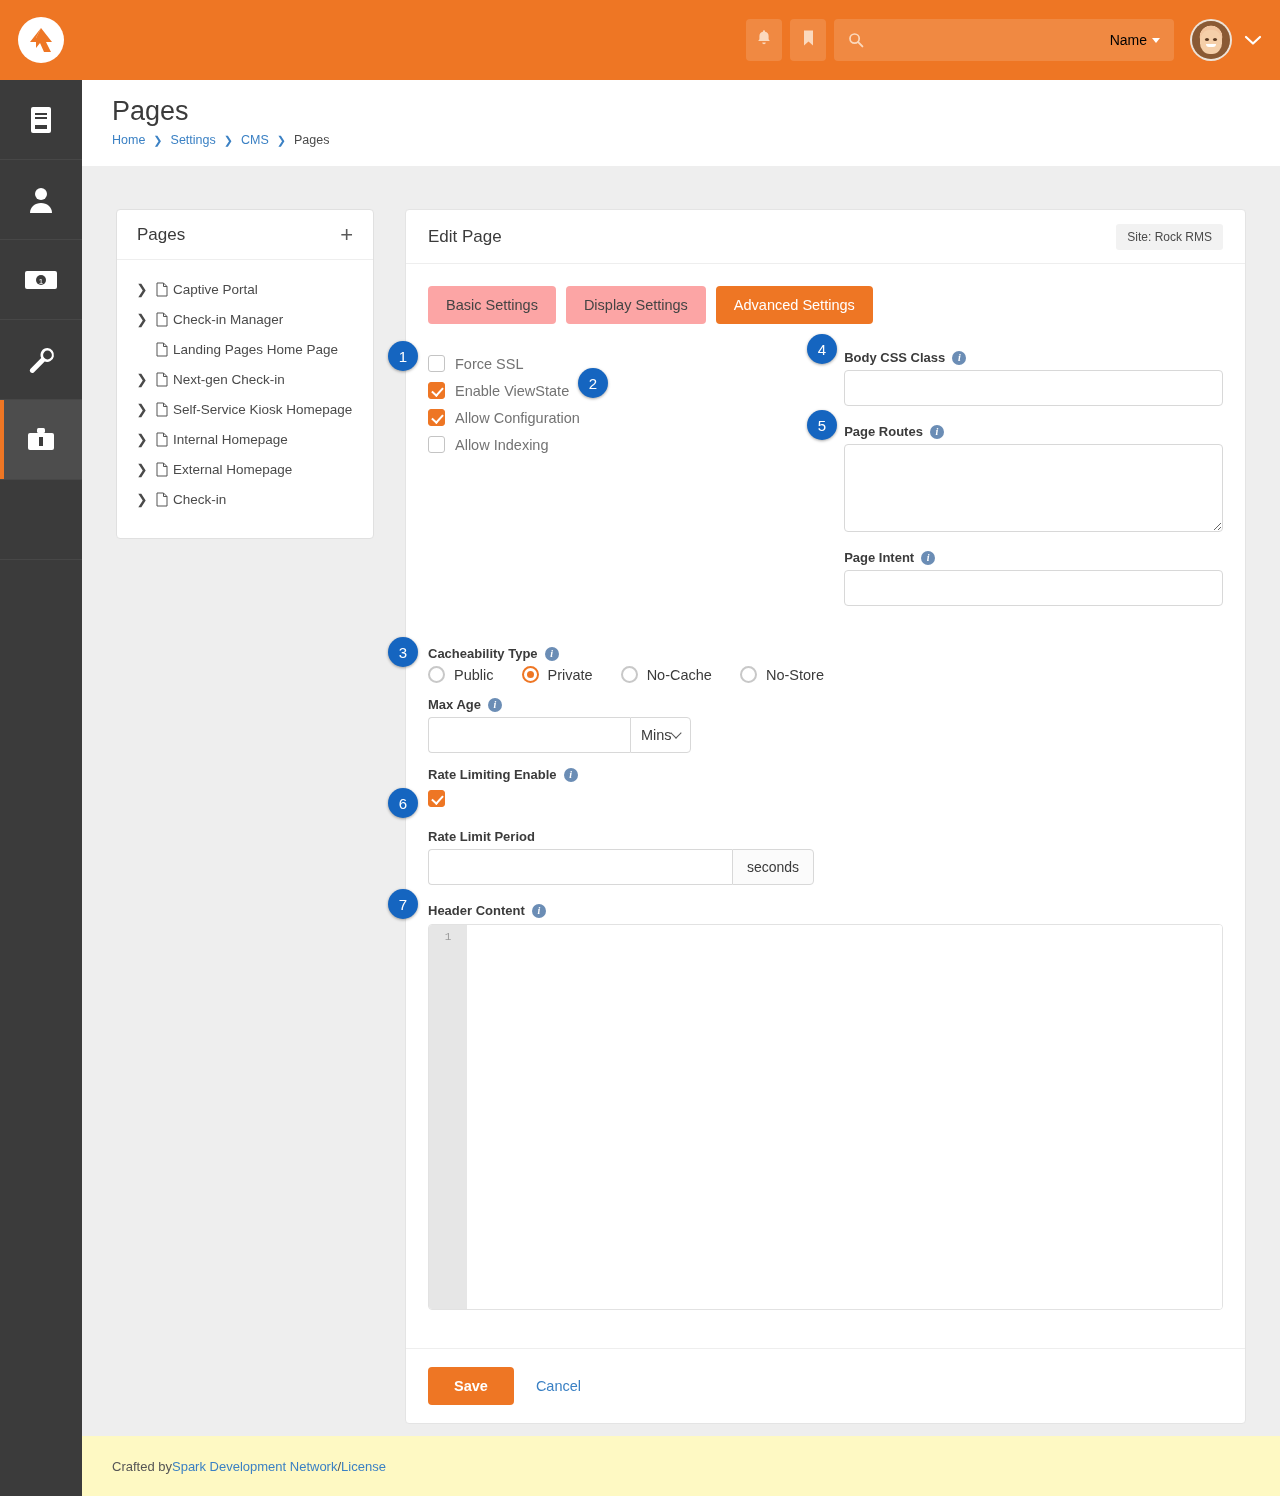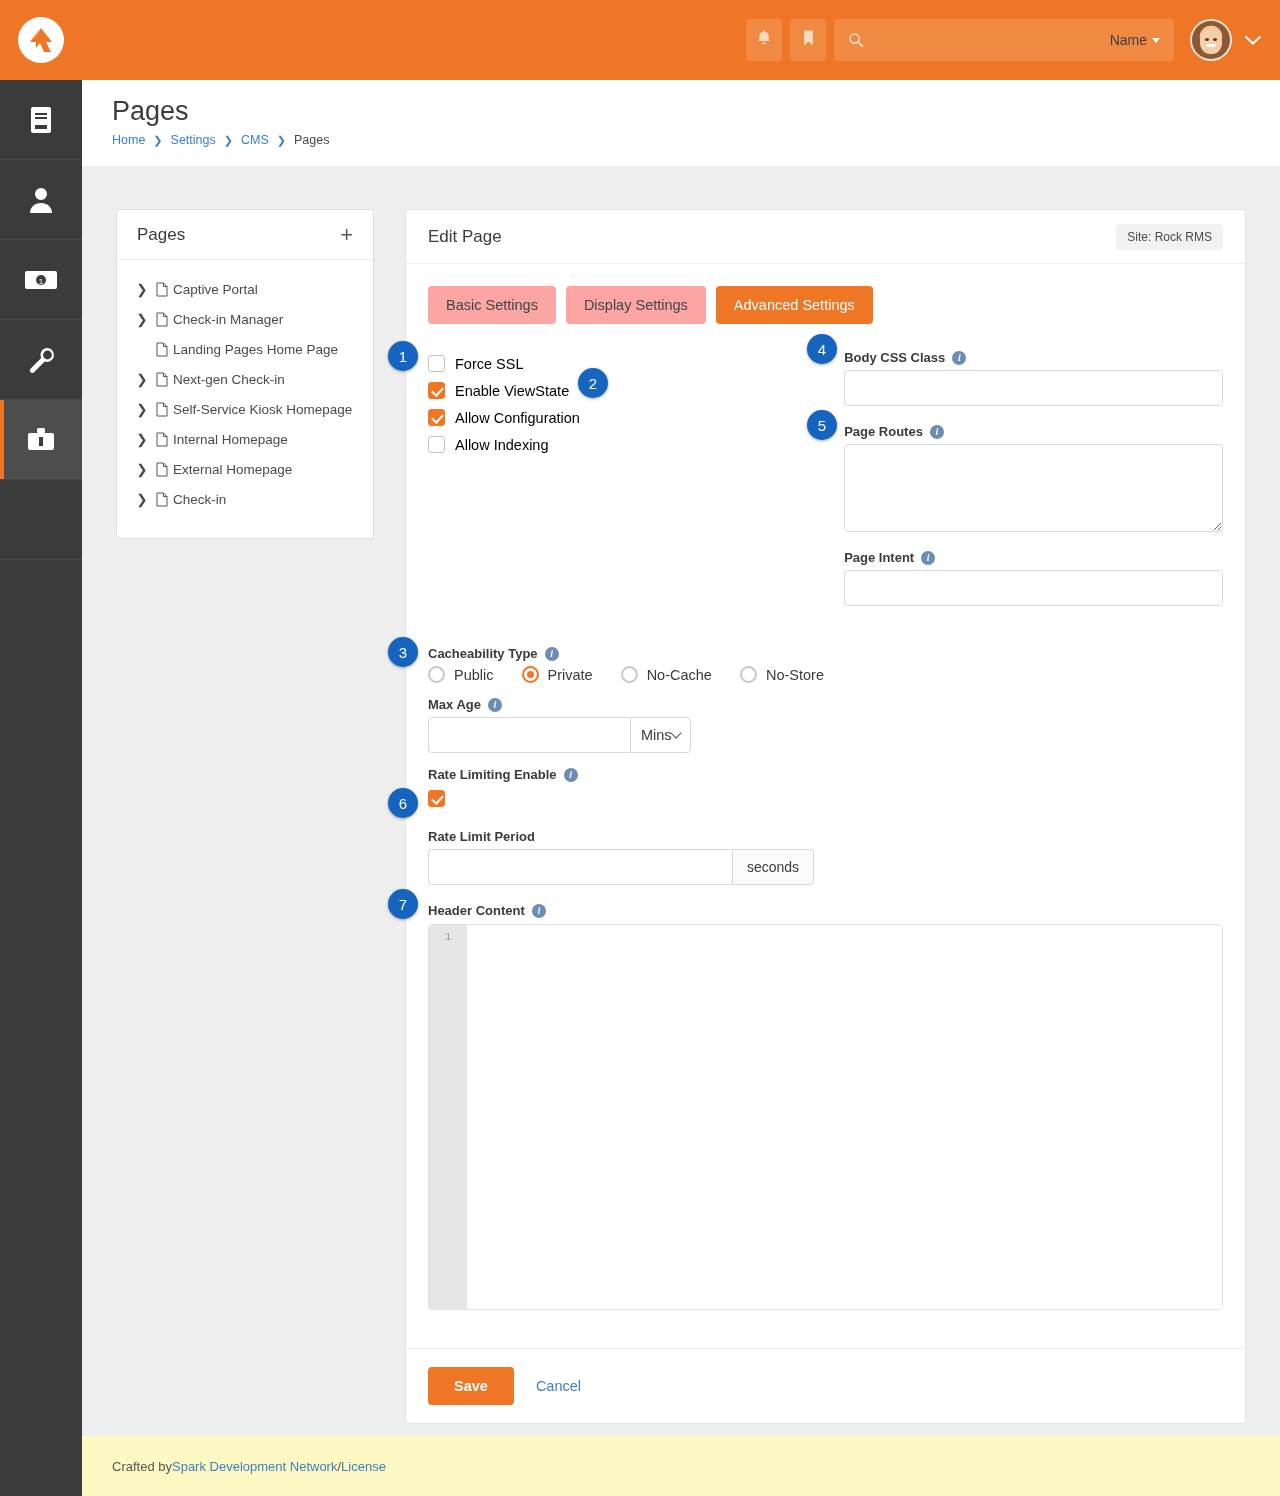--- a/index.html
+++ b/index.html
@@ -35,21 +35,21 @@
     width:340px;height:42px;background:rgba(255,255,255,0.14);border-radius:4px;
     display:flex;align-items:center;padding:0 14px;cursor:text;
   }
   .search-box .s-icon{margin-right:8px;display:flex;align-items:center;}
   .search-input{
     flex:1;background:transparent;border:none;outline:none;
     color:#ffffff;font-size:14px;font-family:"Liberation Sans", sans-serif;
   }
   .search-input::placeholder{color:rgba(255,255,255,0.85);}
   .name-drop{
-    color:#404040;font-size:14px;display:flex;align-items:center;gap:5px;
+    color:#000000;font-size:14px;display:flex;align-items:center;gap:5px;
     cursor:pointer;white-space:nowrap;
   }
   .caret-down{
     width:0;height:0;border-left:4px solid transparent;border-right:4px solid transparent;
     border-top:5px solid #ffffff;
   }
   .avatar{
     width:42px;height:42px;border-radius:50%;margin-left:16px;
     background:#d8c0a8;overflow:hidden;position:relative;
     border:2px solid rgba(255,255,255,0.55);cursor:pointer;
@@ -143,21 +143,21 @@
   .cb-row{display:flex;align-items:center;height:27px;}
   .cb{
     width:17px;height:17px;border:1px solid #c4c4c4;border-radius:3px;background:#ffffff;
     margin-right:10px;flex:none;cursor:pointer;
   }
   .cb.on{background:#ee7624;border-color:#ee7624;position:relative;}
   .cb.on::after{
     content:"";position:absolute;left:5px;top:2px;width:5px;height:9px;
     border:solid #ffffff;border-width:0 2px 2px 0;transform:rotate(42deg);
   }
-  .cb-label{font-size:14.5px;color:#000000;}
+  .cb-label{font-size:14.5px;color:#737373;}
 
   .fld-label{
     font-size:13px;font-weight:bold;color:#3b3b3b;display:flex;align-items:center;gap:7px;
     margin-bottom:5px;
   }
   .info-i{
     width:14px;height:14px;border-radius:50%;background:#6b8db5;color:#ffffff;
     font-size:10px;font-weight:bold;font-style:italic;
     display:inline-flex;align-items:center;justify-content:center;cursor:pointer;
     font-family:"Liberation Serif", serif;

